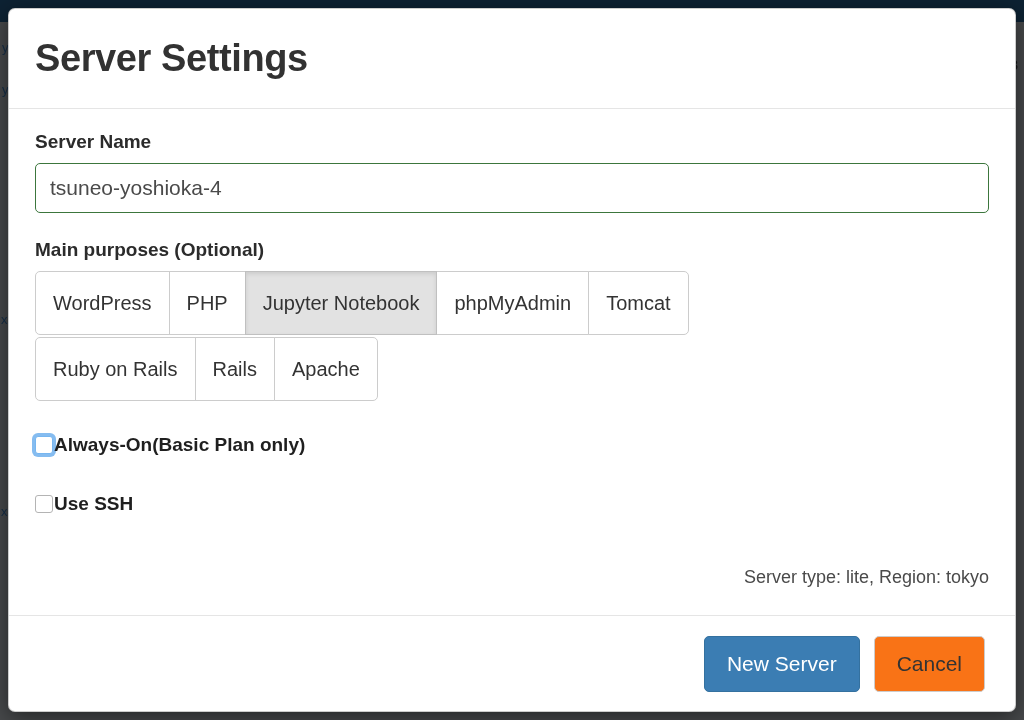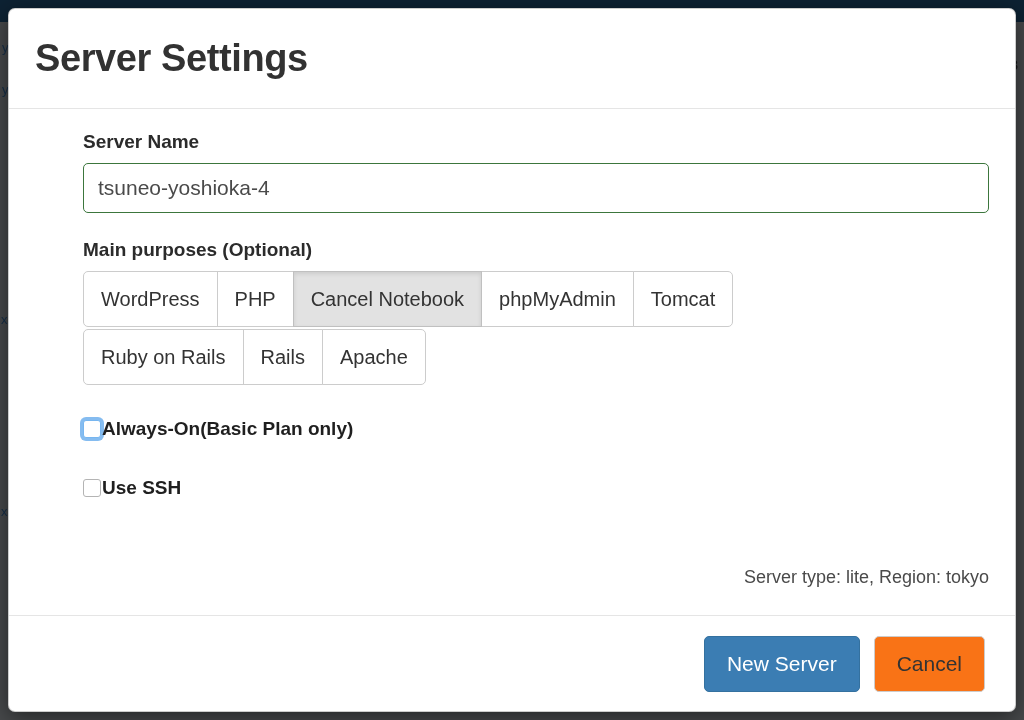--- a/index.html
+++ b/index.html
@@ -90,21 +90,20 @@
     color: #323232;
     letter-spacing: -0.4px;
     line-height: 1.1;
   }
 
   
   #modal-body {
     flex: 1 1 auto;
     padding: 22px 26px 0 26px;
     position: relative;
-    margin-left: 48px;
   }
 
   .field-label {
     font-size: 19px;
     font-weight: bold;
     color: #2b2b2b;
     margin: 0 0 10px 0;
   }
 
   #server-name-input {
@@ -131,21 +130,21 @@
   }
   .btn-group + .btn-group { margin-top: 0; }
 
   .purpose-btn {
     font-family: "Liberation Sans", sans-serif;
     font-size: 20px;
     color: #333333;
     background: #ffffff;
     border: 1px solid #cccccc;
     padding: 0 17px;
-    height: 56px;
+    height: 64px;
     line-height: 54px;
     margin: 0 0 0 -1px;
     cursor: pointer;
     white-space: nowrap;
   }
   .btn-group .purpose-btn:first-child {
     margin-left: 0;
     border-top-left-radius: 5px;
     border-bottom-left-radius: 5px;
   }
@@ -265,21 +264,21 @@
 
     <div class="field-label">Server Name</div>
 
     <input id="server-name-input" type="text" value="tsuneo-yoshioka-4" style="">
 
     <div class="field-label" id="purposes-label">Main purposes (Optional)</div>
 
     <div class="btn-group" id="purpose-row-1">
       <button class="purpose-btn">WordPress</button>
       <button class="purpose-btn">PHP</button>
-      <button class="purpose-btn active">Cancel Notebook</button>
+      <button class="purpose-btn active">Jupyter Notebook</button>
       <button class="purpose-btn">phpMyAdmin</button>
       <button class="purpose-btn">Tomcat</button>
     </div>
 
     <div class="btn-group" id="purpose-row-2">
       <button class="purpose-btn">Ruby on Rails</button>
       <button class="purpose-btn">Rails</button>
       <button class="purpose-btn">Apache</button>
     </div>
 

